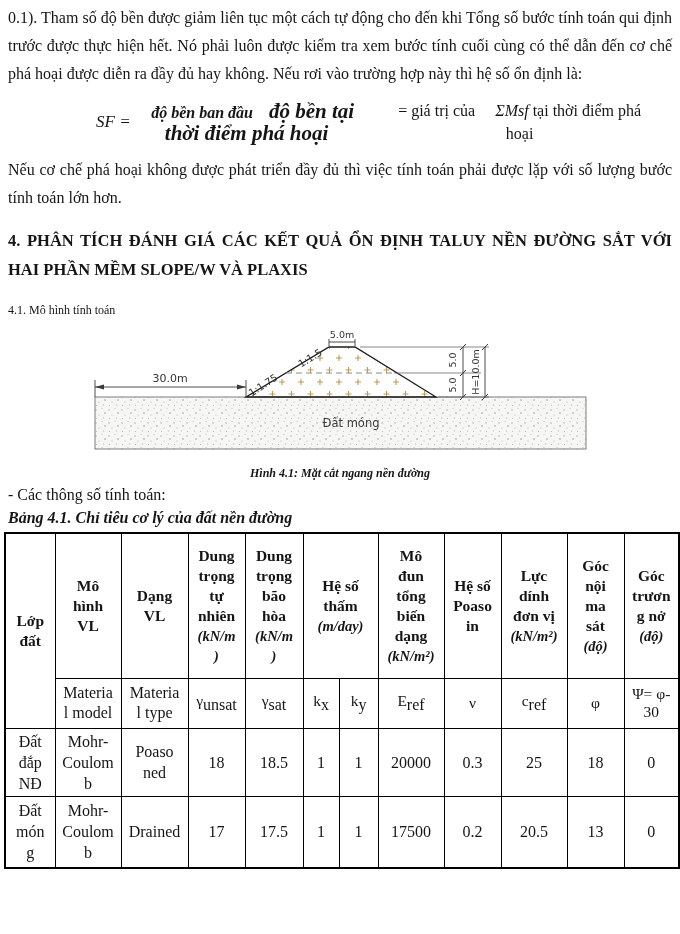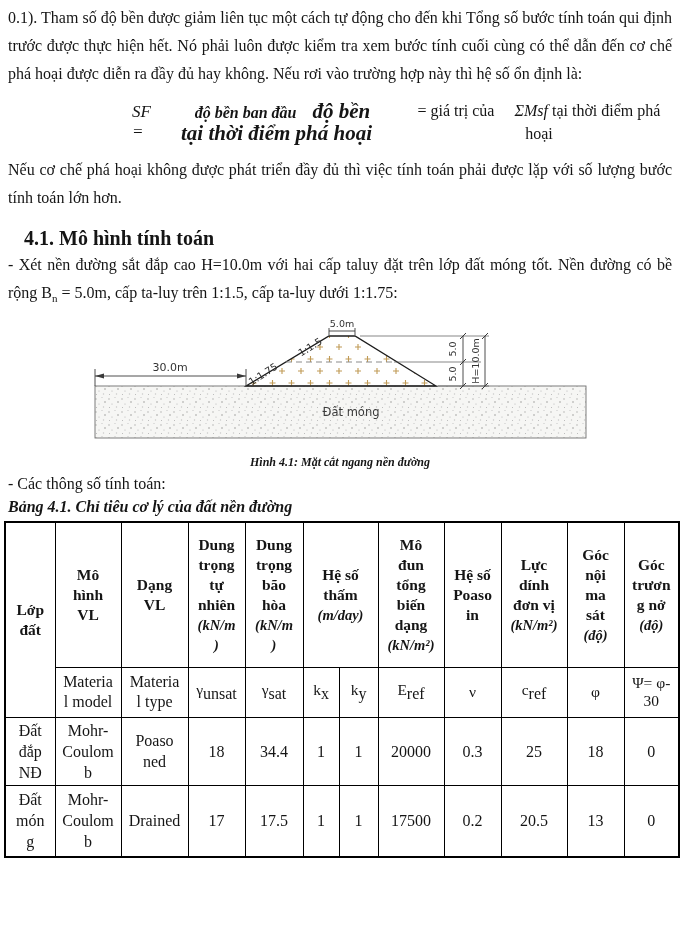--- a/index.html
+++ b/index.html
@@ -4,30 +4,30 @@
 <style>
   html,body{margin:0;padding:0;background:#ffffff;}
   body{width:680px;height:934px;overflow:hidden;color:#151515;
        font-family:"Liberation Serif","DejaVu Serif",serif;}
   .page{padding:4px 8px 0 8px;}
   p.body{font-size:16px;line-height:28px;text-align:justify;margin:0;}
   .mt2{margin-top:2px}.mt6{margin-top:6px}.mt8{margin-top:8px}
 
   
   .formula{display:flex;align-items:center;margin:0 0 0 88px;height:68px;}
-  .f-lhs{font-style:italic;font-size:17px;margin-right:10px;margin-left:36px;}
+  .f-lhs{font-style:italic;font-size:17px;margin-right:10px;}
   .frac{display:inline-block;text-align:center;width:218px;}
   .frac .num{font-style:italic;font-weight:600;font-size:16px;line-height:20px;padding:0 6px;}
   .frac .bar{border-top:1.6px solid #111;margin:1px 0 1px 0;}
   .frac .den{font-style:italic;font-weight:600;font-size:21px;line-height:21px;padding:0 6px;}
   .f-rhs{margin-left:22px;width:278px;text-align:center;font-size:16px;line-height:23px;}
   .sigma{font-style:italic;margin-left:16px;}
 
   h2.h4{font-size:16.5px;line-height:29px;font-weight:bold;margin:14px 0 0 0;text-align:justify;}
-  h3.h41{font-size:20px;line-height:26px;font-weight:bold;margin:13px 0 0 16px;}
+  h3.h41{font-size:12px;line-height:26px;font-weight:normal;margin:13px 0 0 0;}
   sub.bsub{font-size:11px;}
 
   
   .fig{margin:6px 0 0 60px;width:560px;height:130px;}
   .figcap{text-align:center;font-weight:bold;font-style:italic;font-size:12px;margin-top:3px;}
   .tabcap{font-weight:bold;font-style:italic;font-size:16px;margin:0;}
   .tabcap.t1{}
 
   
   table.props{border-collapse:collapse;table-layout:fixed;width:674px;margin:5px 0 0 -4px;}
@@ -57,24 +57,24 @@
     </span>
     <span class="f-rhs">
       <span>= giá trị của </span><span class="sigma">ΣMsf</span><span> tại thời điểm phá</span>
       <br>
       <span>hoại</span>
     </span>
   </div>
 
   <p class="body mt6">Nếu cơ chế phá hoại không được phát triển đầy đủ thì việc tính toán phải được lặp với số lượng bước tính toán lớn hơn.</p>
 
+  <h2 class="h4">4. PHÂN TÍCH ĐÁNH GIÁ CÁC KẾT QUẢ ỔN ĐỊNH TALUY NỀN ĐƯỜNG SẮT VỚI HAI PHẦN MỀM SLOPE/W VÀ PLAXIS</h2>
 
   <h3 class="h41">4.1. Mô hình tính toán</h3>
 
-  <p class="body mt6"><span>- Xét nền đường sắt đắp cao H=10.0m với hai cấp taluy đặt trên lớp đất móng tốt. Nền đường có bề rộng B</span><sub class="bsub">n</sub><span> = 5.0m, cấp ta-luy trên 1:1.5, cấp ta-luy dưới 1:1.75:</span></p>
 
   <svg class="fig" viewBox="0 0 560 130">
     <defs>
       <pattern id="speckle" width="13" height="13" patternUnits="userSpaceOnUse">
         <rect width="13" height="13" fill="#f6f6f4"></rect>
         <circle cx="2" cy="3" r="0.7" fill="#a8a8a8"></circle>
         <circle cx="8" cy="1.5" r="0.6" fill="#c2c2c2"></circle>
         <circle cx="11" cy="6" r="0.8" fill="#9d9d9d"></circle>
         <circle cx="5" cy="8" r="0.6" fill="#b5b5b5"></circle>
         <circle cx="9.5" cy="11" r="0.7" fill="#c8c8c8"></circle>
@@ -234,21 +234,21 @@
     <tr class="d1">
       <td class="dcell">Đất
 đắp
 NĐ</td>
       <td class="dcell">Mohr-
 Coulom
 b</td>
       <td class="dcell">Poaso
 ned</td>
       <td class="dcell">18</td>
-      <td class="dcell">34.4</td>
+      <td class="dcell">18.5</td>
       <td class="dcell">1</td>
       <td class="dcell">1</td>
       <td class="dcell">20000</td>
       <td class="dcell">0.3</td>
       <td class="dcell">25</td>
       <td class="dcell">18</td>
       <td class="dcell">0</td>
     </tr>
     <tr class="d2">
       <td class="dcell">Đất

